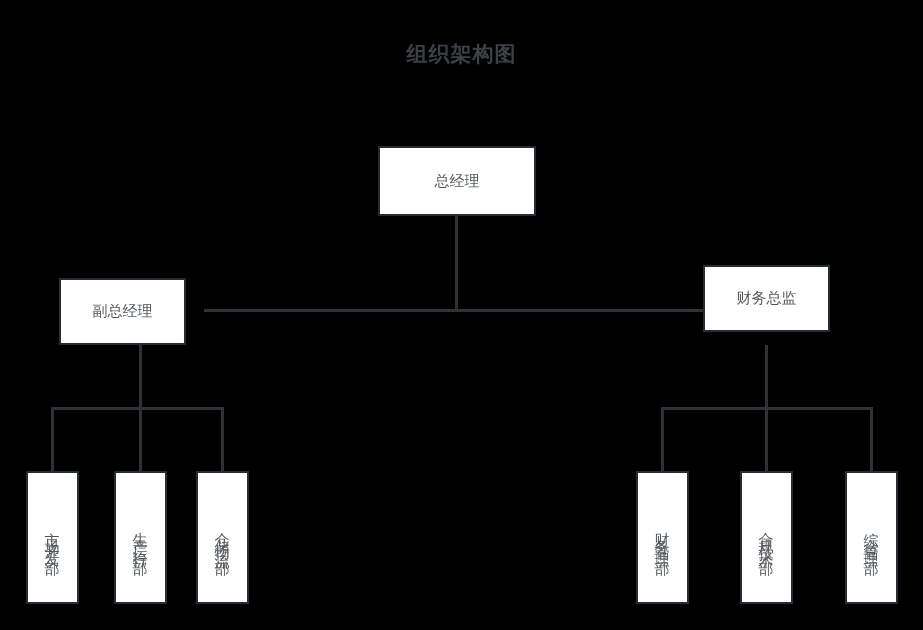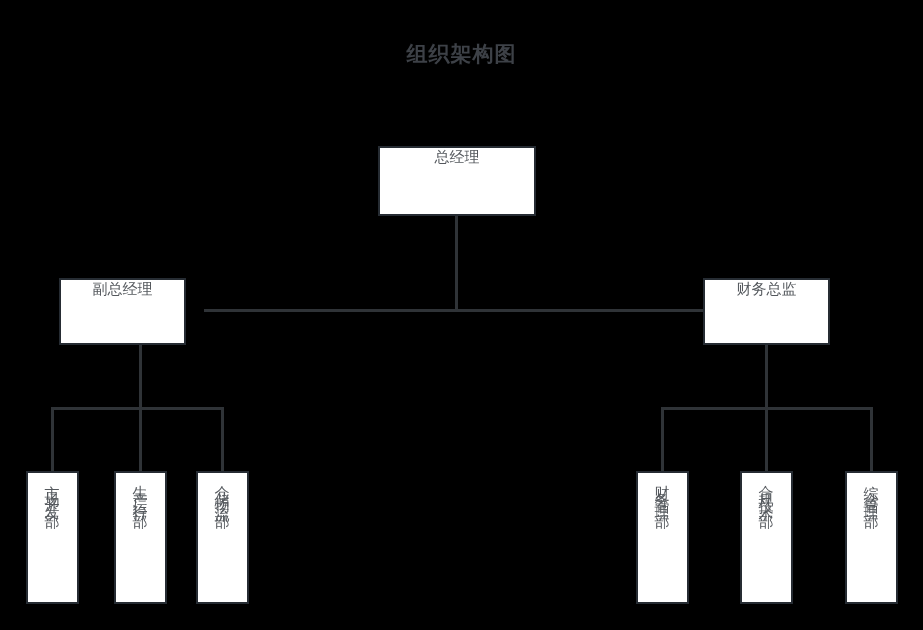--- a/index.html
+++ b/index.html
@@ -23,27 +23,27 @@
     position:absolute;left:0;top:40px;width:923px;
     text-align:center;
     font-size:21px;font-weight:700;
     color:var(--title-color);
     letter-spacing:1px;
   }
   .node{
     position:absolute;
     background:var(--box-fill);
     border:2px solid var(--box-border);
-    display:flex;justify-content:center;
+    display:flex;align-items:center;justify-content:center;
     color:var(--label-color);
     font-size:15px;
   }
   .node-root{left:378px;top:146px;width:158px;height:70px;}
   .node-deputy{left:59px;top:278px;width:127px;height:67px;}
-  .node-finance{left:703px;top:278px;width:127px;height:67px;}
+  .node-finance{left:703px;top:265px;width:127px;height:67px;}
   .node-dept{top:471px;width:53px;height:133px;}
   .node-dept .label{
     writing-mode:vertical-lr;
     text-orientation:upright;
     letter-spacing:7px;
     line-height:1;
   }
   .dept-1{left:26px;}
   .dept-2{left:114px;}
   .dept-3{left:196px;}

